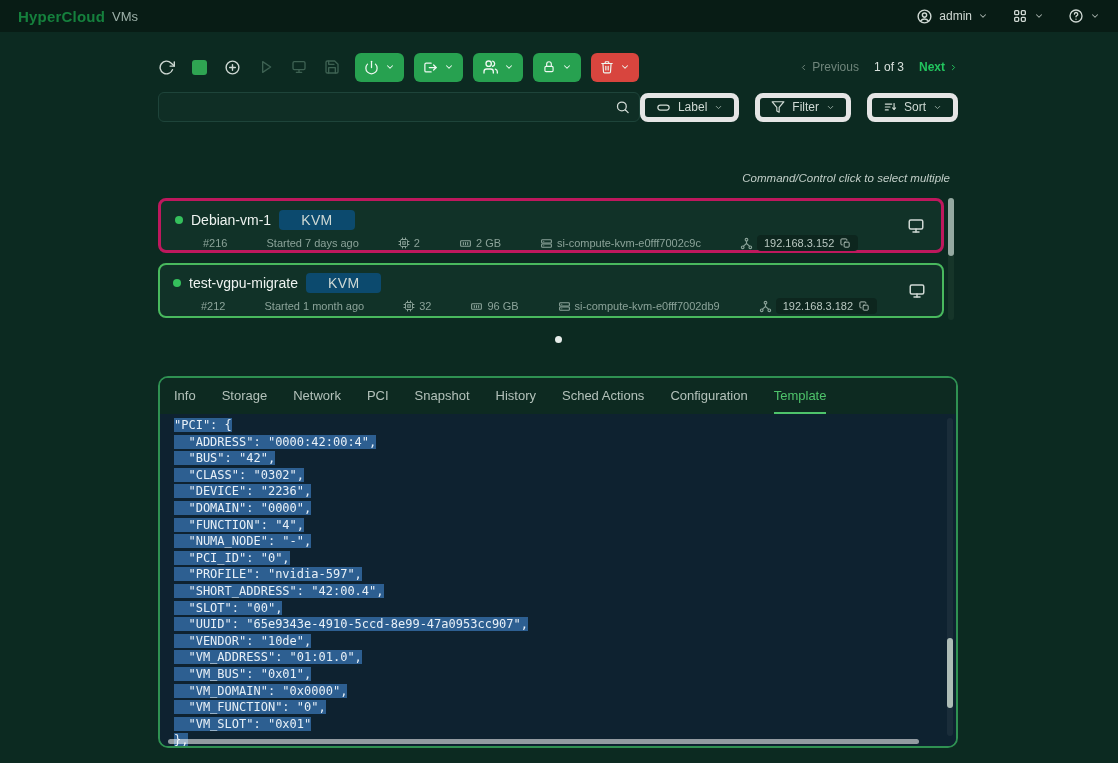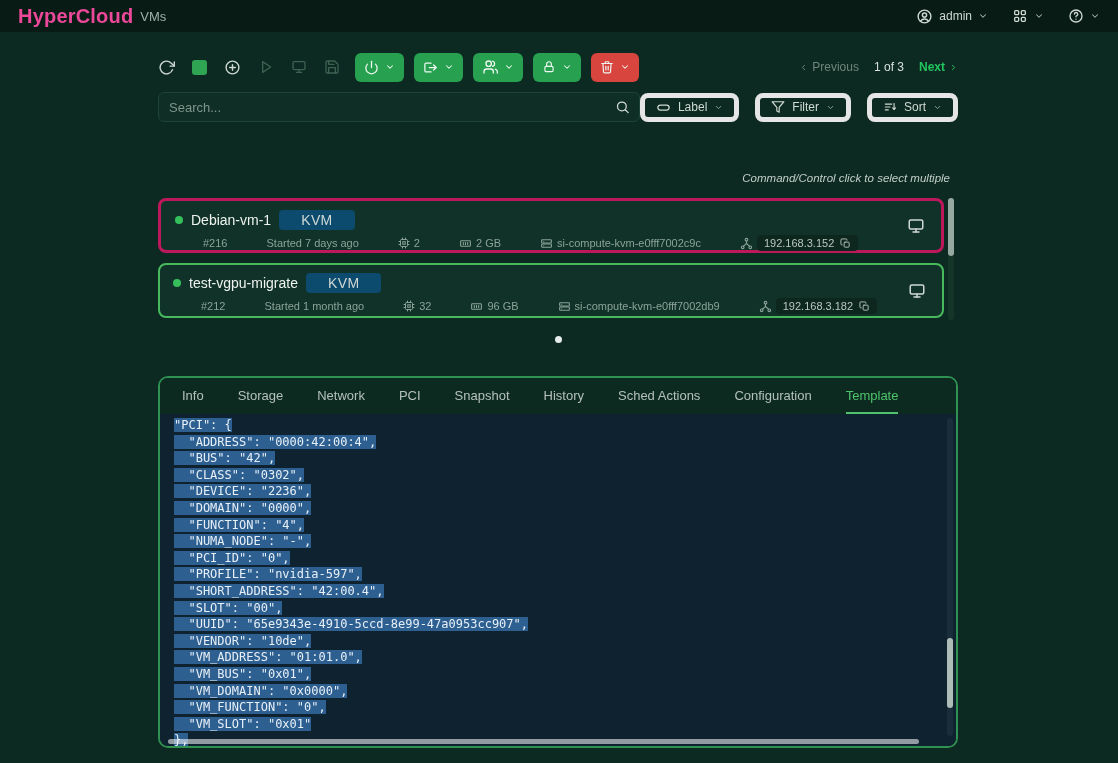--- a/index.html
+++ b/index.html
@@ -6,21 +6,21 @@
   html,body { background:#0c2a21; }
   body { font-family:"Liberation Sans", sans-serif; }
   .app { position:relative; width:1118px; height:763px; background:#0c2a21; overflow:hidden; }
 
   
   .ico { display:inline-flex; align-items:center; justify-content:center; }
   .ico svg { display:block; }
 
   
   .topbar { position:absolute; top:0; left:0; width:1118px; height:32px; background:#081c15; display:flex; align-items:center; padding:0 18px; }
-  .brand { color:#ec4899; font-weight:700; font-size:20px; letter-spacing:.2px; }
+  .brand { color:#15803d; font-weight:700; font-size:15px; letter-spacing:.2px; }
   .brand-section { color:#9db1a9; font-size:13px; margin-left:7px; }
   .topbar-right { margin-left:auto; display:flex; align-items:center; gap:24px; color:#cfd8d3; font-size:12px; }
   .menu-item { display:flex; align-items:center; gap:6px; cursor:pointer; }
   .menu-item .chev { opacity:.8; }
 
   
   .toolbar-row { position:absolute; top:52px; left:158px; width:800px; height:30px; display:flex; align-items:center; }
   .icon-group { display:flex; align-items:center; gap:17px; color:#cdd7d2; }
   .icon-group .dim { color:#3d6152; }
   .sel-square { width:15px; height:15px; background:#2fa452; border-radius:3px; }
@@ -65,21 +65,21 @@
   .carousel-dot { display:inline-block; width:7px; height:7px; border-radius:50%; background:#e7edea; cursor:pointer; }
 
   
   .detail-header { position:absolute; top:348px; left:158px; width:800px; height:24px; display:flex; align-items:center; }
   .detail-title { color:#e9efec; font-size:13.5px; font-weight:500; }
   .detail-actions { margin-left:auto; display:flex; align-items:center; gap:25px; color:#cfd8d3; }
   .detail-actions .ico { cursor:pointer; }
 
   .detail-panel { position:absolute; top:376px; left:158px; width:800px; height:372px; border:2px solid #2f9152; border-radius:10px; overflow:hidden; background:#0e2230; }
   .tabbar { height:36px; background:#0d2a21; display:flex; align-items:center; padding:0 14px; gap:26px; }
-  .tab { color:#b3c1ba; font-size:13px; height:36px; line-height:36px; cursor:pointer; white-space:nowrap;margin-left:8px; }
+  .tab { color:#b3c1ba; font-size:13px; height:36px; line-height:36px; cursor:pointer; white-space:nowrap; }
   .tab.active { color:#4ec36b; box-shadow:inset 0 -2px #4ec36b; }
 
   .code-area { position:absolute; top:36px; left:0; right:0; bottom:0; background:#0e2230; padding:3px 0 0 14px; font-family:"DejaVu Sans Mono", monospace; font-size:12px; line-height:16.6px; color:#e8f0f7; white-space:pre; overflow:hidden; }
   .code-line span.sel { background:#2d5f91; }
   .code-vscroll { position:absolute; right:3px; top:40px; bottom:10px; width:6px; background:rgba(255,255,255,0.05); border-radius:3px; }
   .code-vthumb { position:absolute; left:0; bottom:28px; width:6px; height:70px; background:#aebdb7; border-radius:3px; }
   .code-hscroll { position:absolute; left:8px; right:14px; bottom:2px; height:5px; }
   .code-hthumb { width:97%; height:5px; background:rgba(255,255,255,0.55); border-radius:3px; }
 </style>
 </head>
@@ -263,21 +263,20 @@
             <svg width="9" height="9" viewBox="0 0 24 24" fill="none" stroke="currentColor" stroke-width="2.5" stroke-linecap="round" stroke-linejoin="round">
               <polyline points="9 18 15 12 9 6"></polyline>
             </svg>
           </span>
       </span>
     </div>
   </div>
 
   <div class="search-row">
     <div class="search-box">
-      <input type="text" placeholder="Search..." style="">
       <span class="ico search-glass">
           <svg width="15" height="15" viewBox="0 0 24 24" fill="none" stroke="currentColor" stroke-width="2" stroke-linecap="round">
             <circle cx="11" cy="11" r="7"></circle>
             <line x1="16.5" y1="16.5" x2="21" y2="21"></line>
           </svg>
         </span>
     </div>
     <div class="filter-group">
       <button class="outline-btn">
         <span class="ico">

